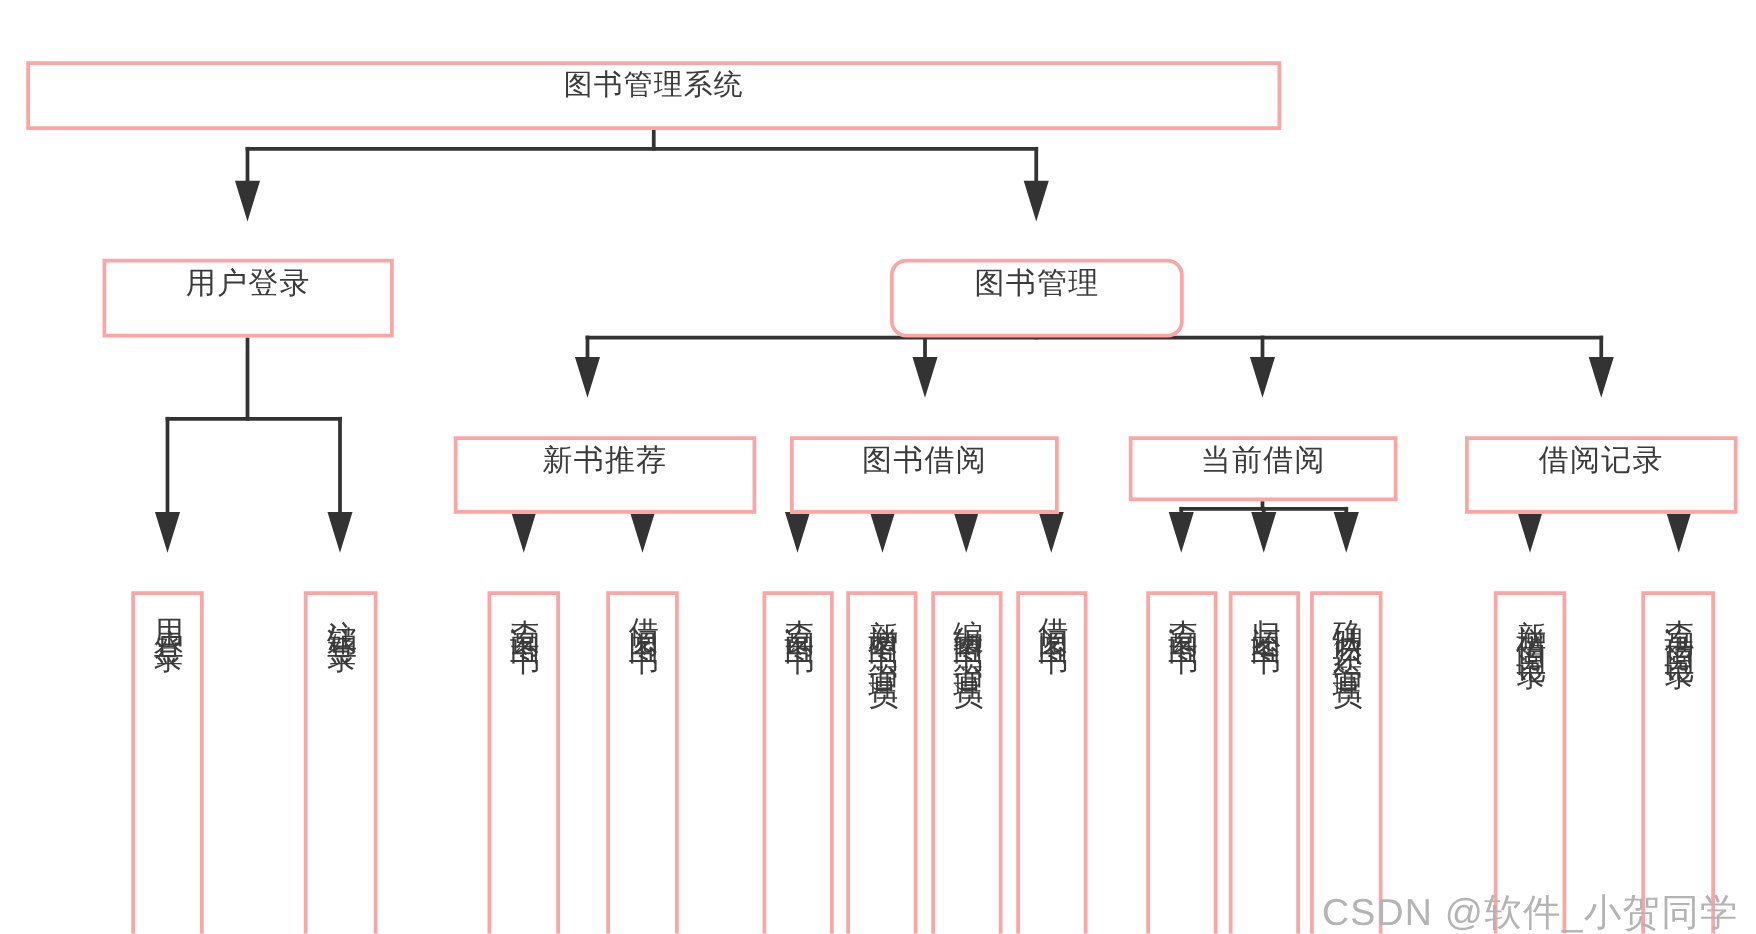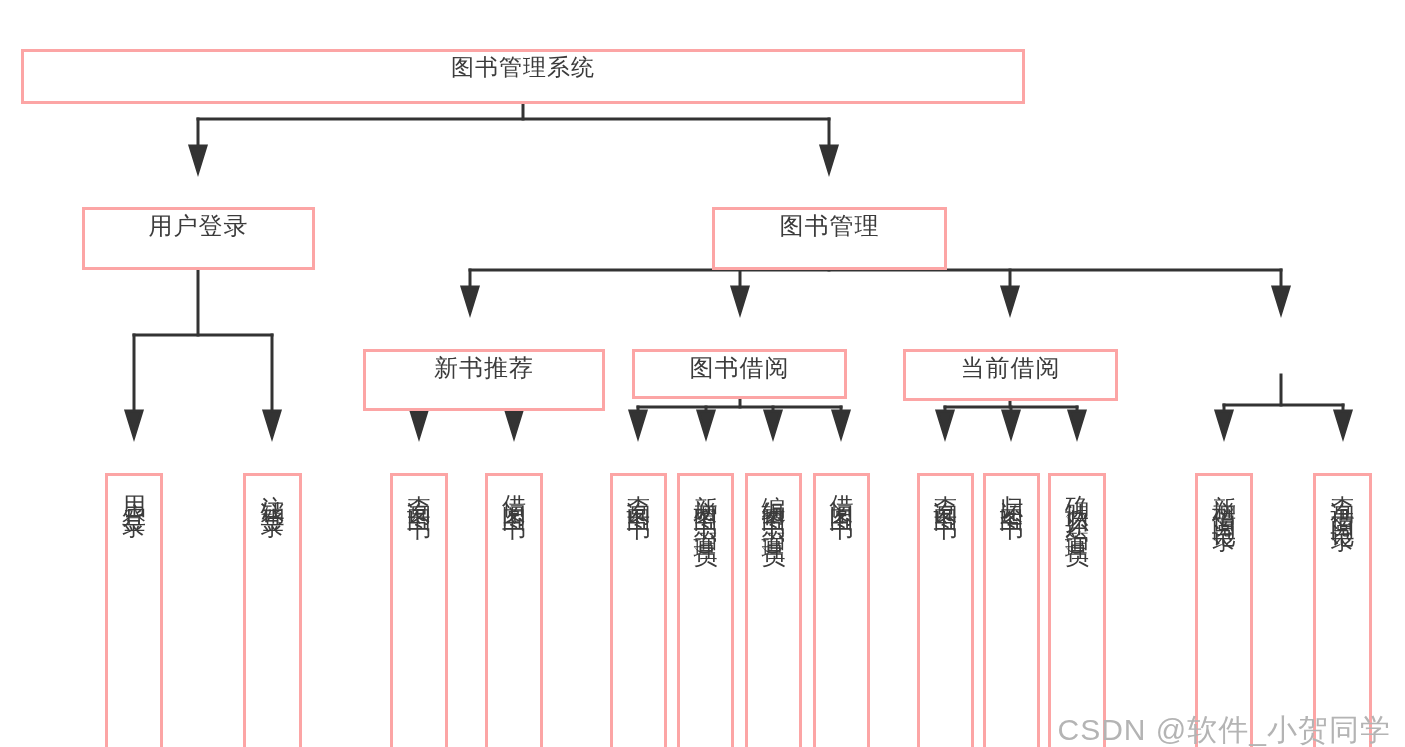--- a/index.html
+++ b/index.html
@@ -118,32 +118,35 @@
     </g>
   </svg>
 
   <div class="node root" style="left:21px; top:13px; width:1004px; height:55px;">
     <span>图书管理系统</span>
   </div>
 
   <div class="node" style="left:82px; top:171px; width:233px; height:63px;">
     <span>用户登录</span>
   </div>
-  <div class="node" style="left:712px; top:171px; width:235px; height:63px;">
+  <div class="node" style="left:712px; top:171px; width:235px; height:63px;border-radius:13px;">
     <span>图书管理</span>
   </div>
 
   <div class="node" style="left:363px; top:313px; width:242px; height:62px;">
     <span>新书推荐</span>
   </div>
-  <div class="node" style="left:632px; top:313px; width:215px; height:50px;">
+  <div class="node" style="left:632px; top:313px; width:215px; height:62px;">
     <span>图书借阅</span>
   </div>
   <div class="node" style="left:903px; top:313px; width:215px; height:52px;">
     <span>当前借阅</span>
+  </div>
+  <div class="node" style="left:1172px; top:313px; width:218px; height:62px;">
+    <span>借阅记录</span>
   </div>
 
   <div class="node leaf" style="left:105px; width:58px;">
     <span>用户登录</span>
   </div>
   <div class="node leaf" style="left:243px; width:59px;">
     <span>注销登录</span>
   </div>
 
   <div class="node leaf" style="left:390px; width:58px;">

